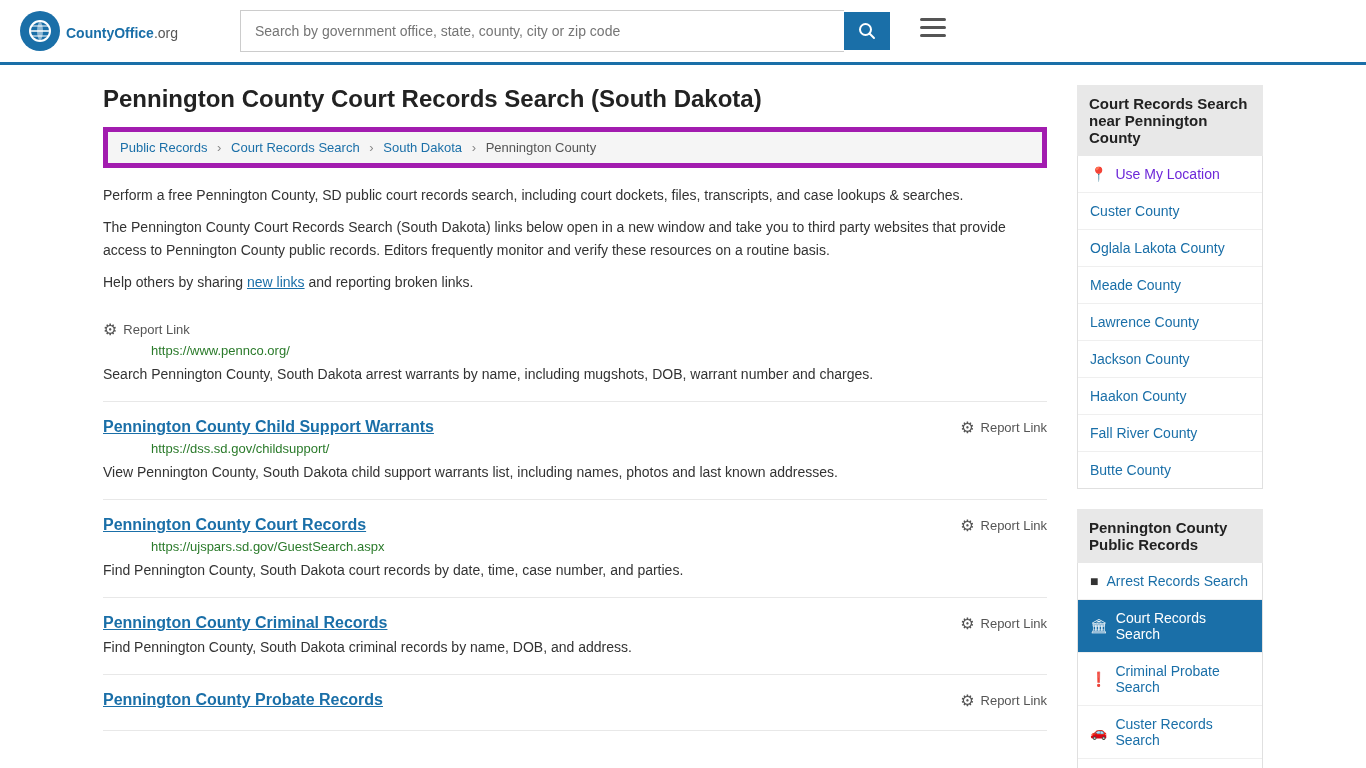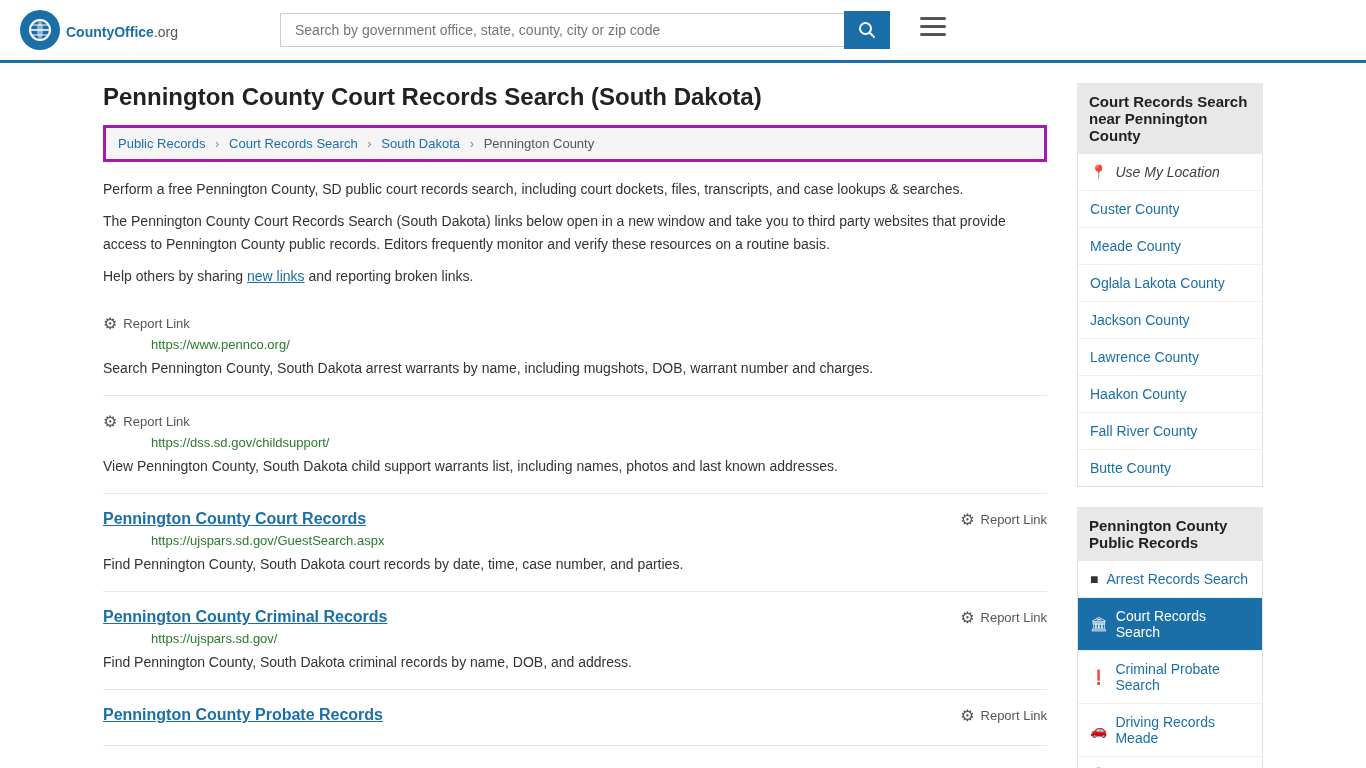--- a/index.html
+++ b/index.html
@@ -48,22 +48,21 @@
       align-items: center;
       max-width: 650px;
     }
     .search-input {
       flex: 1;
       padding: 8px 14px;
       border: 1px solid #ccc;
       border-right: none;
       font-size: 14px;
       outline: none;
-      height: 34px;
-      margin-left: 40px;
+      height: 42px;
     }
     .search-btn {
       background: #1a6fa8;
       border: none;
       color: white;
       padding: 8px 14px;
       cursor: pointer;
       height: 38px;
       display: flex;
       align-items: center;
@@ -98,21 +97,21 @@
     .page-title {
       font-size: 24px;
       font-weight: bold;
       color: #222;
       margin-bottom: 14px;
     }
 
     
     .breadcrumb {
       background: #f5f5f5;
-      border: 3px solid #a21caf;
+      border: 5px solid #a21caf;
       padding: 8px 12px;
       font-size: 13px;
       margin-bottom: 16px;
       color: #555;
     }
     .breadcrumb a {
       color: #1a6fa8;
       text-decoration: none;
     }
     .breadcrumb .sep { margin: 0 6px; color: #888; }
@@ -214,21 +213,21 @@
     .sidebar-item.active .sidebar-icon { color: white; }
 
     .location-item {
       padding: 10px 12px;
       display: flex;
       align-items: center;
       gap: 8px;
       font-size: 14px;
       border-bottom: 1px solid #efefef;
     }
-    .location-item a { color: #404040; text-decoration: none; font-style: italic; }
+    .location-item a { color: #6d28d9; text-decoration: none; }
   </style>
 </head>
 <body>
 
 <header class="header">
   <div class="logo-area">
     <div class="logo-circle">
       <svg width="24" height="24" viewBox="0 0 24 24" fill="none">
         <circle cx="12" cy="12" r="10" stroke="white" stroke-width="2"></circle>
         <path d="M12 2 C8 6 8 18 12 22 C16 18 16 6 12 2Z" fill="white" opacity="0.5"></path>
@@ -287,20 +286,21 @@
       <div class="report-link">
         <span class="report-icon">⚙</span>
         <span>Report Link</span>
       </div>
     </div>
     <div class="result-url">https://www.pennco.org/</div>
     <div class="result-desc">Search Pennington County, South Dakota arrest warrants by name, including mugshots, DOB, warrant number and charges.</div>
   </div>
         <div class="result-item">
     <div class="result-header">
+      <a class="result-title" href="#">Pennington County Child Support Warrants</a>
       <div class="report-link">
         <span class="report-icon">⚙</span>
         <span>Report Link</span>
       </div>
     </div>
     <div class="result-url">https://dss.sd.gov/childsupport/</div>
     <div class="result-desc">View Pennington County, South Dakota child support warrants list, including names, photos and last known addresses.</div>
   </div>
         <div class="result-item">
     <div class="result-header">
@@ -314,21 +314,20 @@
     <div class="result-desc">Find Pennington County, South Dakota court records by date, time, case number, and parties.</div>
   </div>
         <div class="result-item">
     <div class="result-header">
       <a class="result-title" href="#">Pennington County Criminal Records</a>
       <div class="report-link">
         <span class="report-icon">⚙</span>
         <span>Report Link</span>
       </div>
     </div>
-    <div class="result-url">https://ujspars.sd.gov/</div>
     <div class="result-desc">Find Pennington County, South Dakota criminal records by name, DOB, and address.</div>
   </div>
         <div class="result-item">
     <div class="result-header">
       <a class="result-title" href="#">Pennington County Probate Records</a>
       <div class="report-link">
         <span class="report-icon">⚙</span>
         <span>Report Link</span>
       </div>
     </div>
@@ -345,30 +344,30 @@
       <div class="sidebar-list">
         <div class="location-item">
           <span class="sidebar-icon location">📍</span>
           <a href="#">Use My Location</a>
         </div>
         <div id="nearby-counties-container">
             <div class="sidebar-item">
               <a href="#">Custer County</a>
             </div>
             <div class="sidebar-item">
+              <a href="#">Oglala Lakota County</a>
+            </div>
+            <div class="sidebar-item">
               <a href="#">Meade County</a>
             </div>
             <div class="sidebar-item">
-              <a href="#">Oglala Lakota County</a>
+              <a href="#">Lawrence County</a>
             </div>
             <div class="sidebar-item">
               <a href="#">Jackson County</a>
-            </div>
-            <div class="sidebar-item">
-              <a href="#">Lawrence County</a>
             </div>
             <div class="sidebar-item">
               <a href="#">Haakon County</a>
             </div>
             <div class="sidebar-item">
               <a href="#">Fall River County</a>
             </div>
             <div class="sidebar-item">
               <a href="#">Butte County</a>
             </div>
@@ -387,21 +386,21 @@
             <div class="sidebar-item active">
     <span class="sidebar-icon">🏛</span>
     <a href="#">Court Records Search</a>
   </div>
             <div class="sidebar-item">
     <span class="sidebar-icon">❗</span>
     <a href="#">Criminal Probate Search</a>
   </div>
             <div class="sidebar-item">
     <span class="sidebar-icon">🚗</span>
-    <a href="#">Driving Records Meade</a>
+    <a href="#">Custer Records Search</a>
   </div>
             <div class="sidebar-item">
     <span class="sidebar-icon">👤</span>
     <a href="#">Inmate Search</a>
   </div>
           </div>
       </div>
     </div>
 
   </div>

